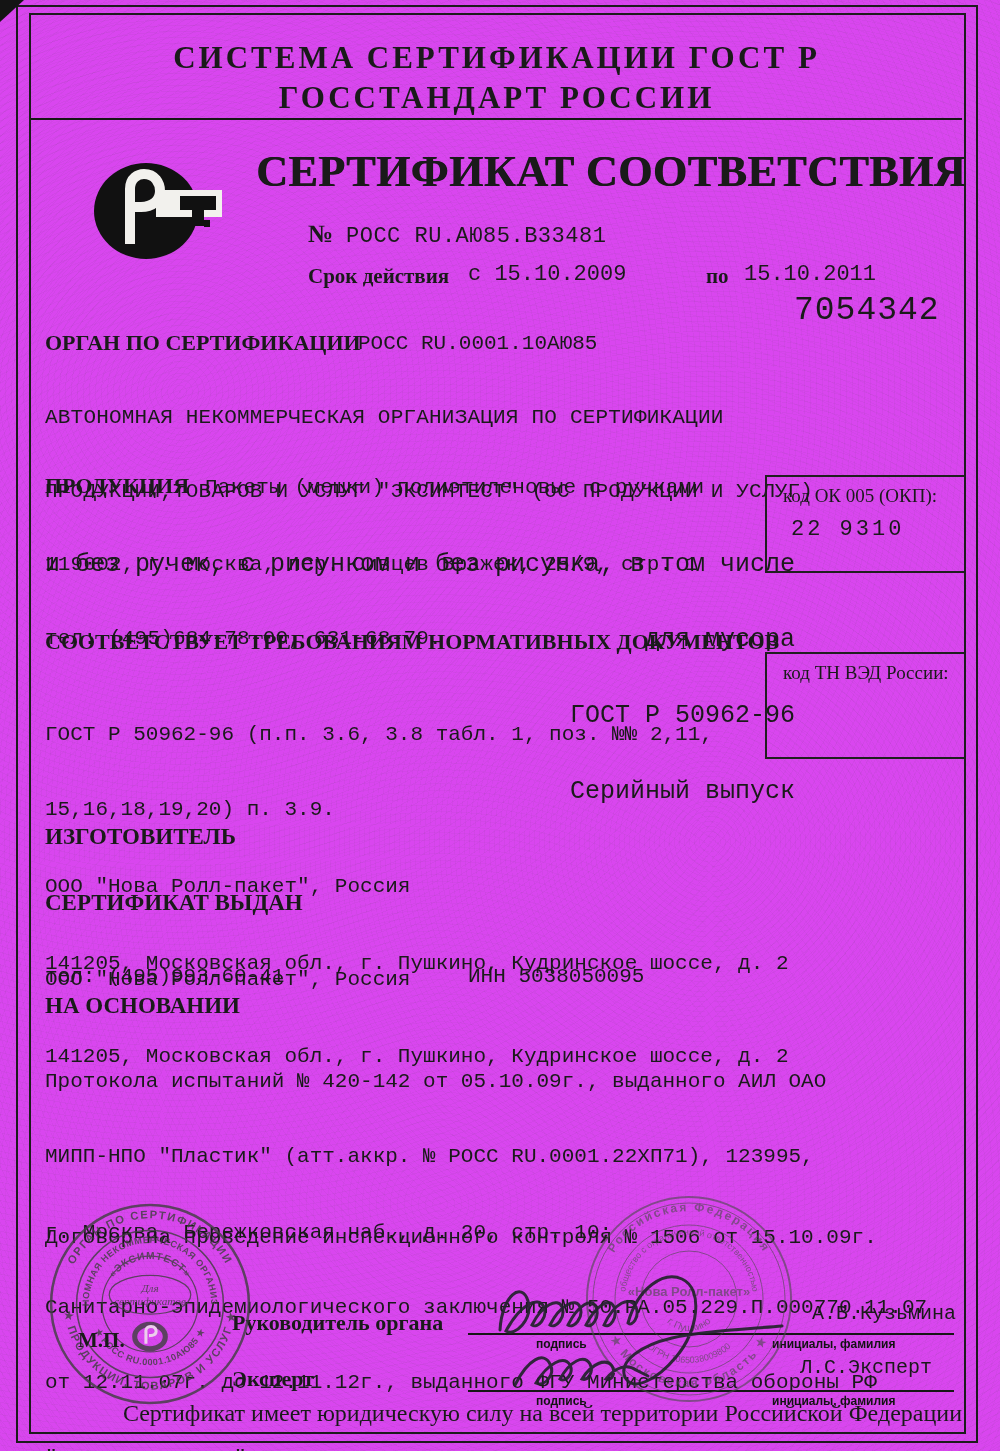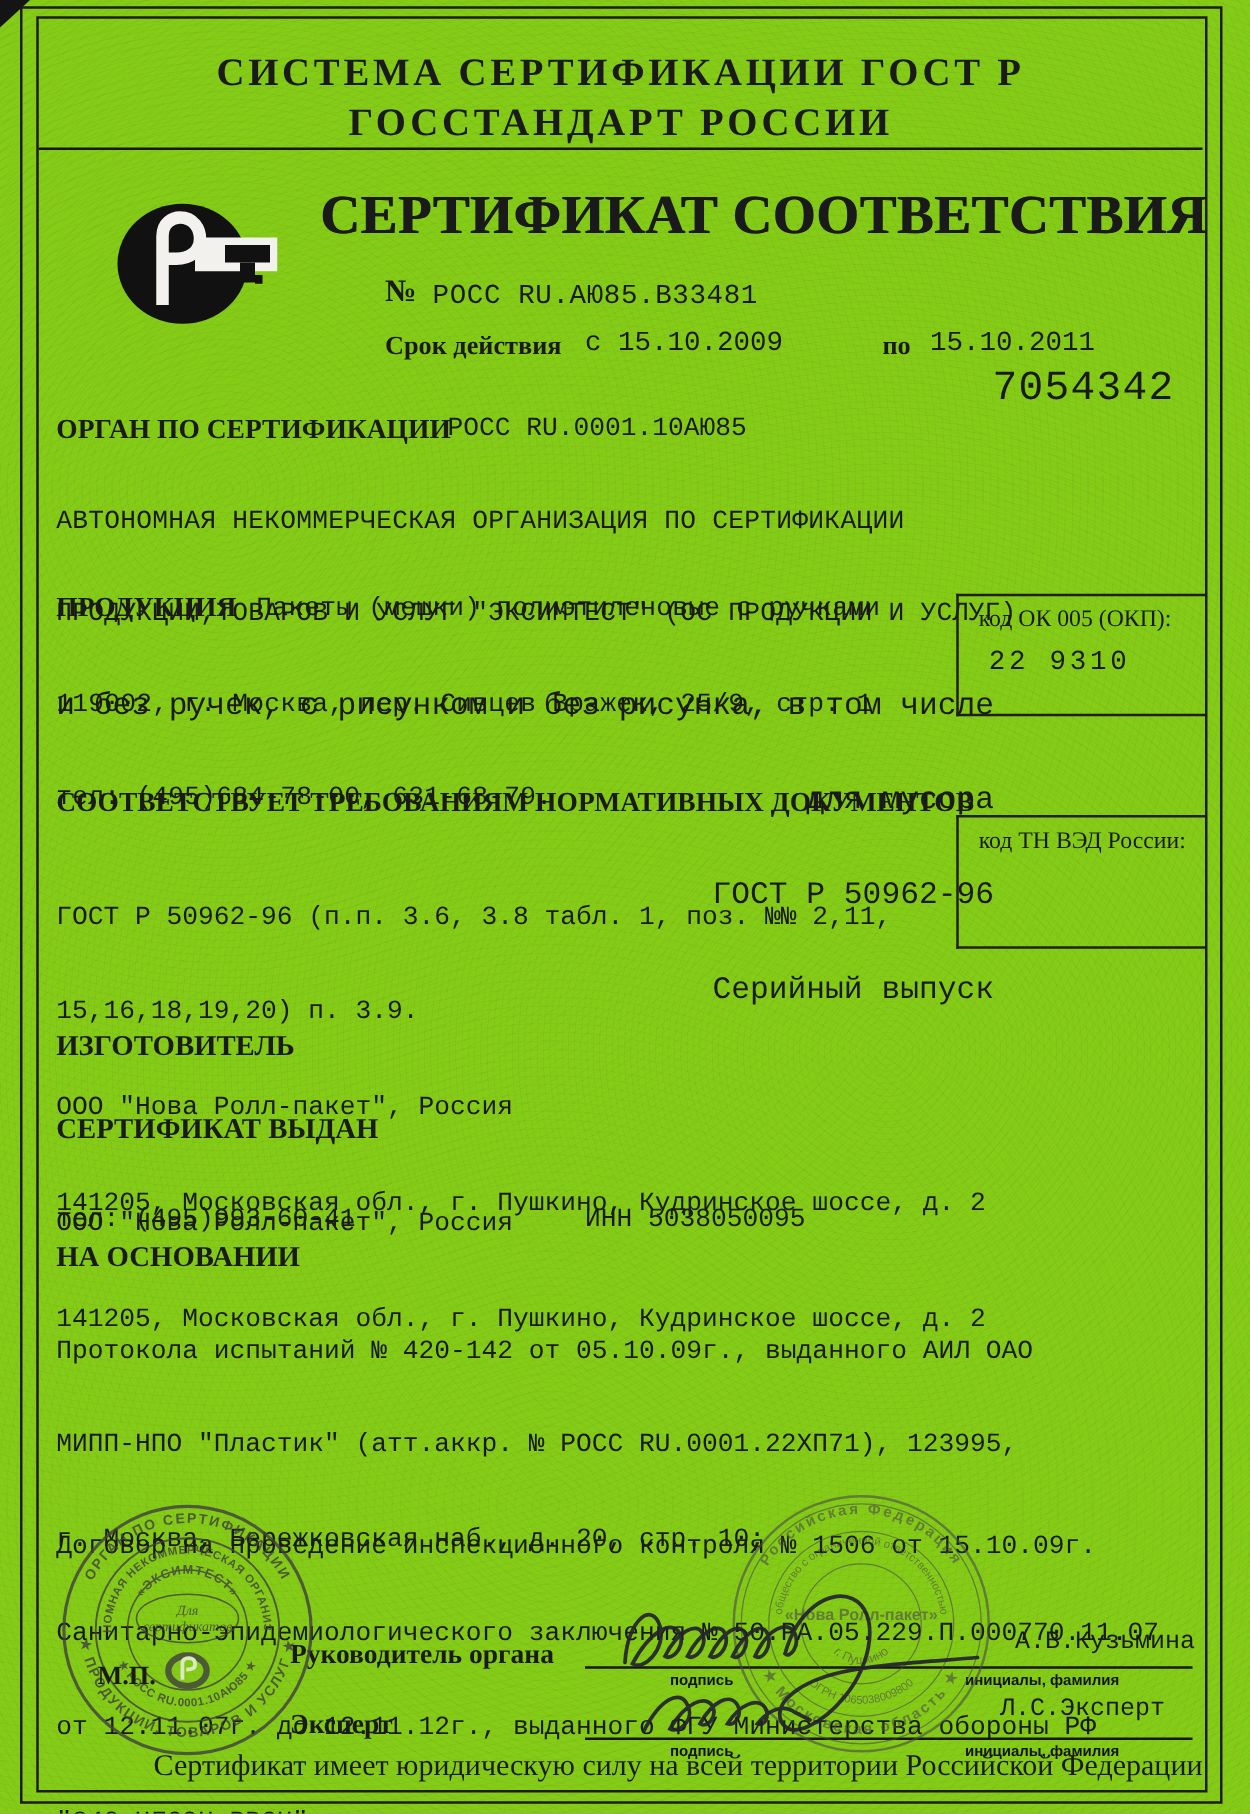--- a/index.html
+++ b/index.html
@@ -1,16 +1,16 @@
 <!DOCTYPE html>
 <html><head>
 <meta charset="utf-8">
 <style>
   html,body{margin:0;padding:0;background:#9a9a9a;}
-  .page{position:relative;width:1000px;height:1451px;background:#84cc16;overflow:hidden;
+  .page{position:relative;width:1000px;height:1451px;background:#d946ef;overflow:hidden;
         font-family:"Liberation Serif",serif;color:#1a1a1a;}
   .page::before{content:"";position:absolute;inset:0;z-index:0;pointer-events:none;
     background:
       repeating-radial-gradient(circle at 18% 27%, rgba(70,70,70,.05) 0 .9px, transparent .9px 6px),
       repeating-radial-gradient(circle at 71% 58%, rgba(70,70,70,.05) 0 .8px, transparent .8px 5px),
       repeating-radial-gradient(circle at 44% 83%, rgba(70,70,70,.04) 0 1px, transparent 1px 7px);}
   .abs{position:absolute;z-index:2;}
   .mono{font-family:"Liberation Mono",monospace;}
   .sans{font-family:Liberation Serif, serif;}
   .sb{font-family:"Liberation Serif",serif;font-weight:bold;}

